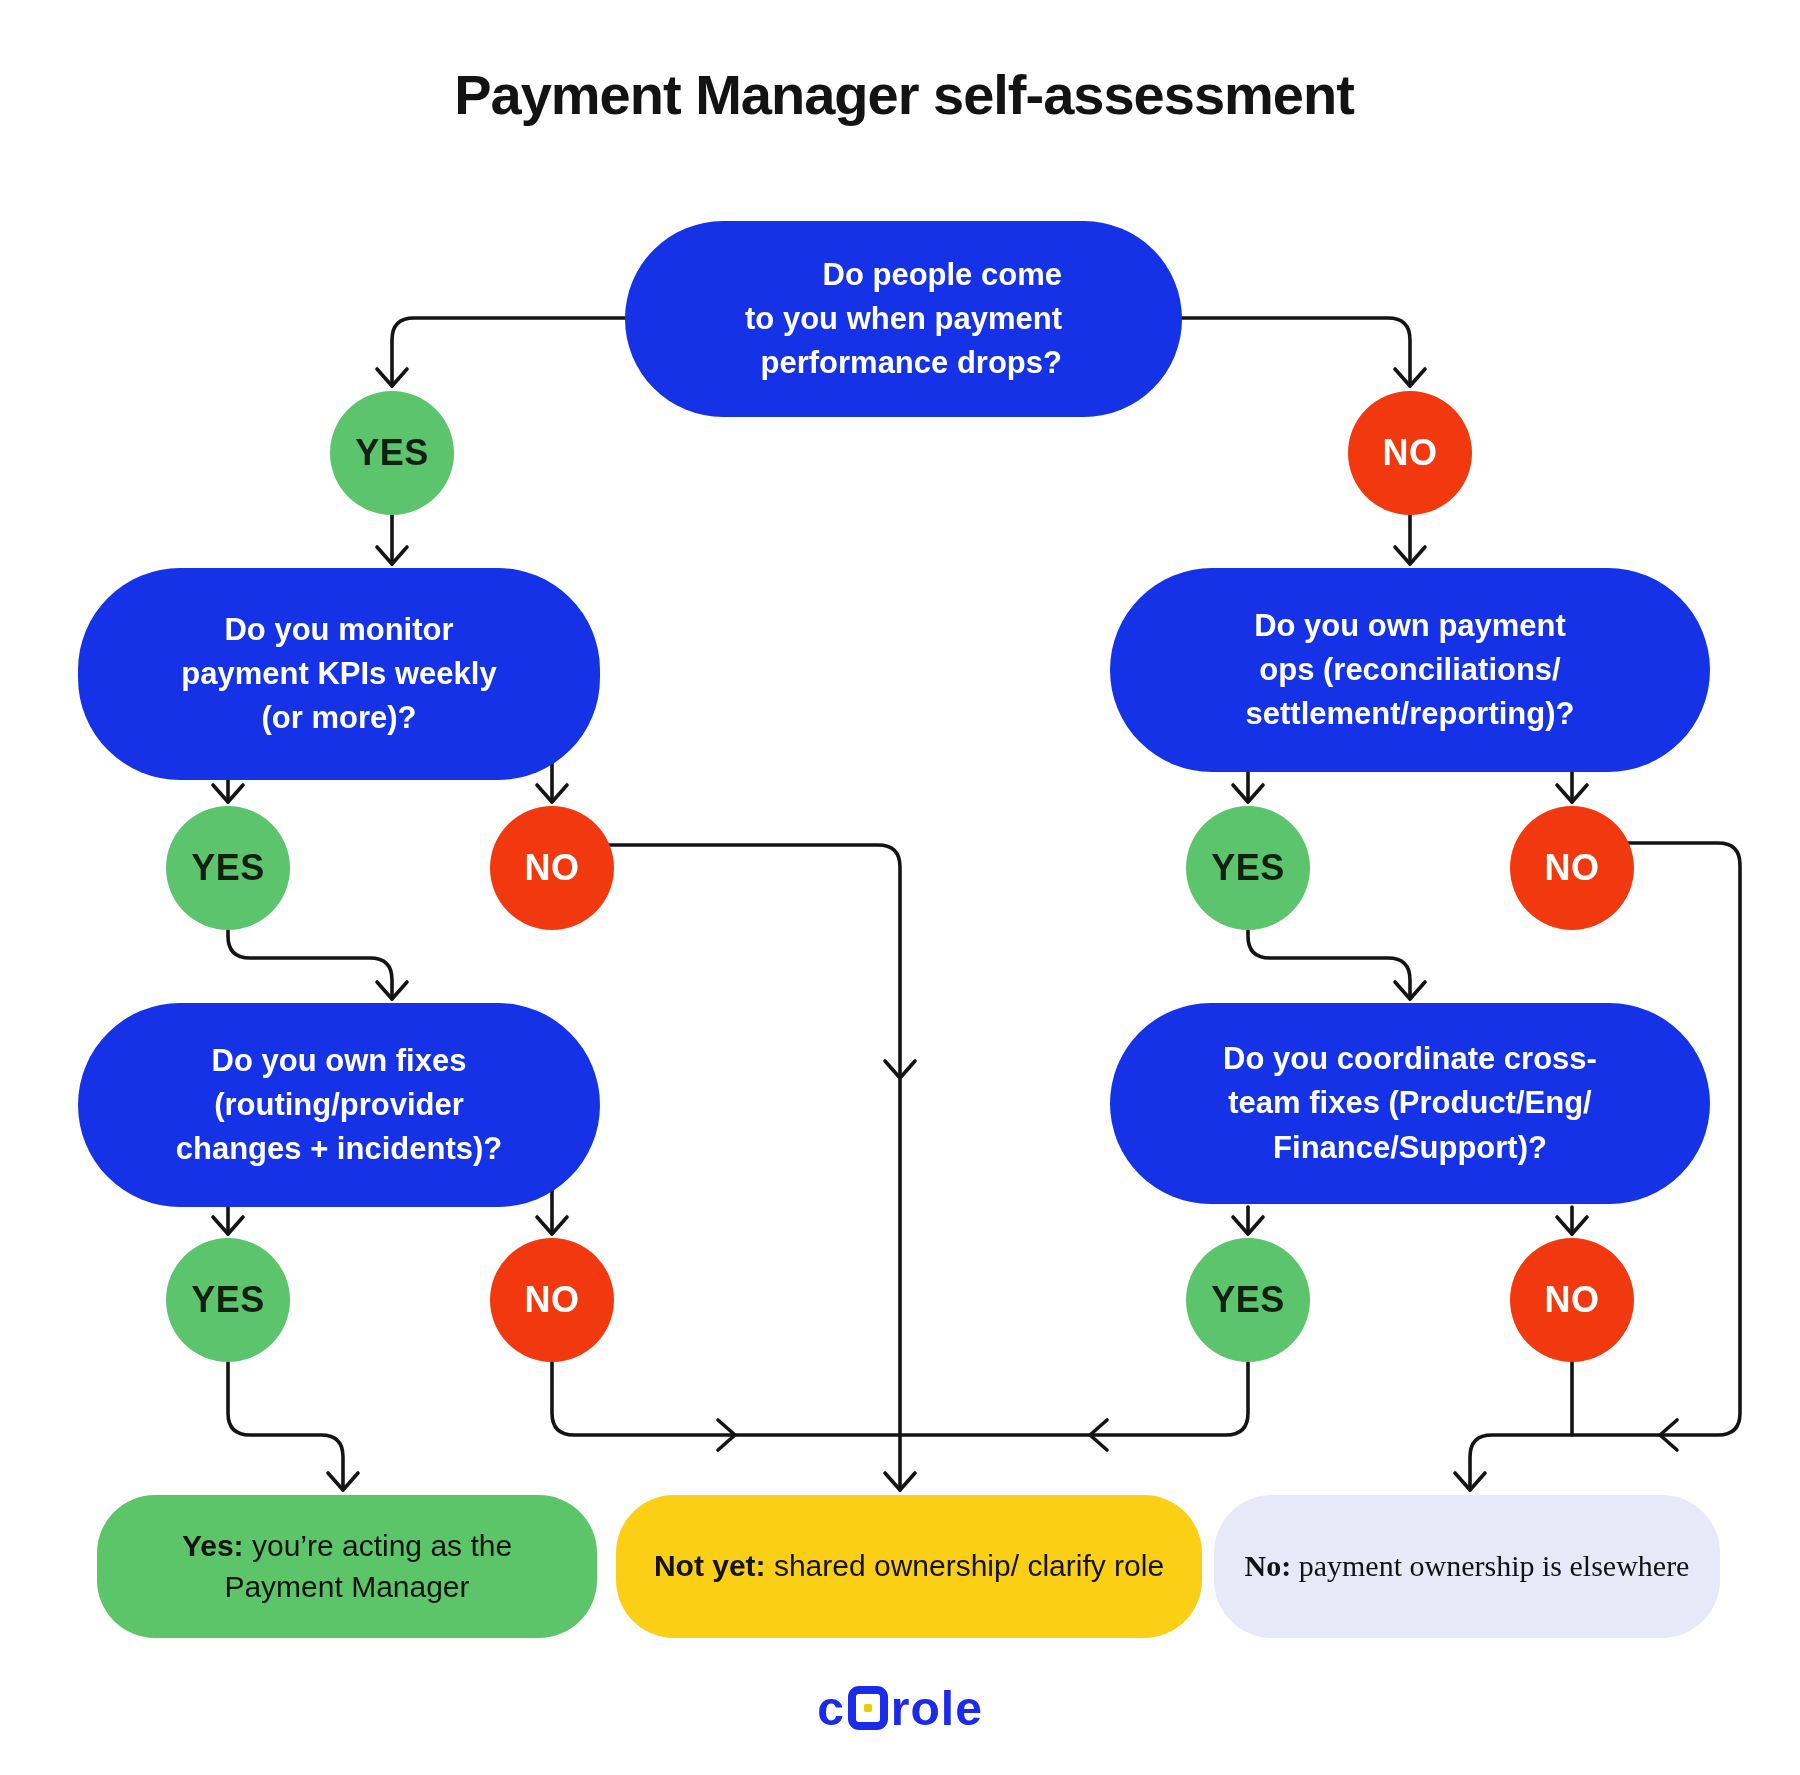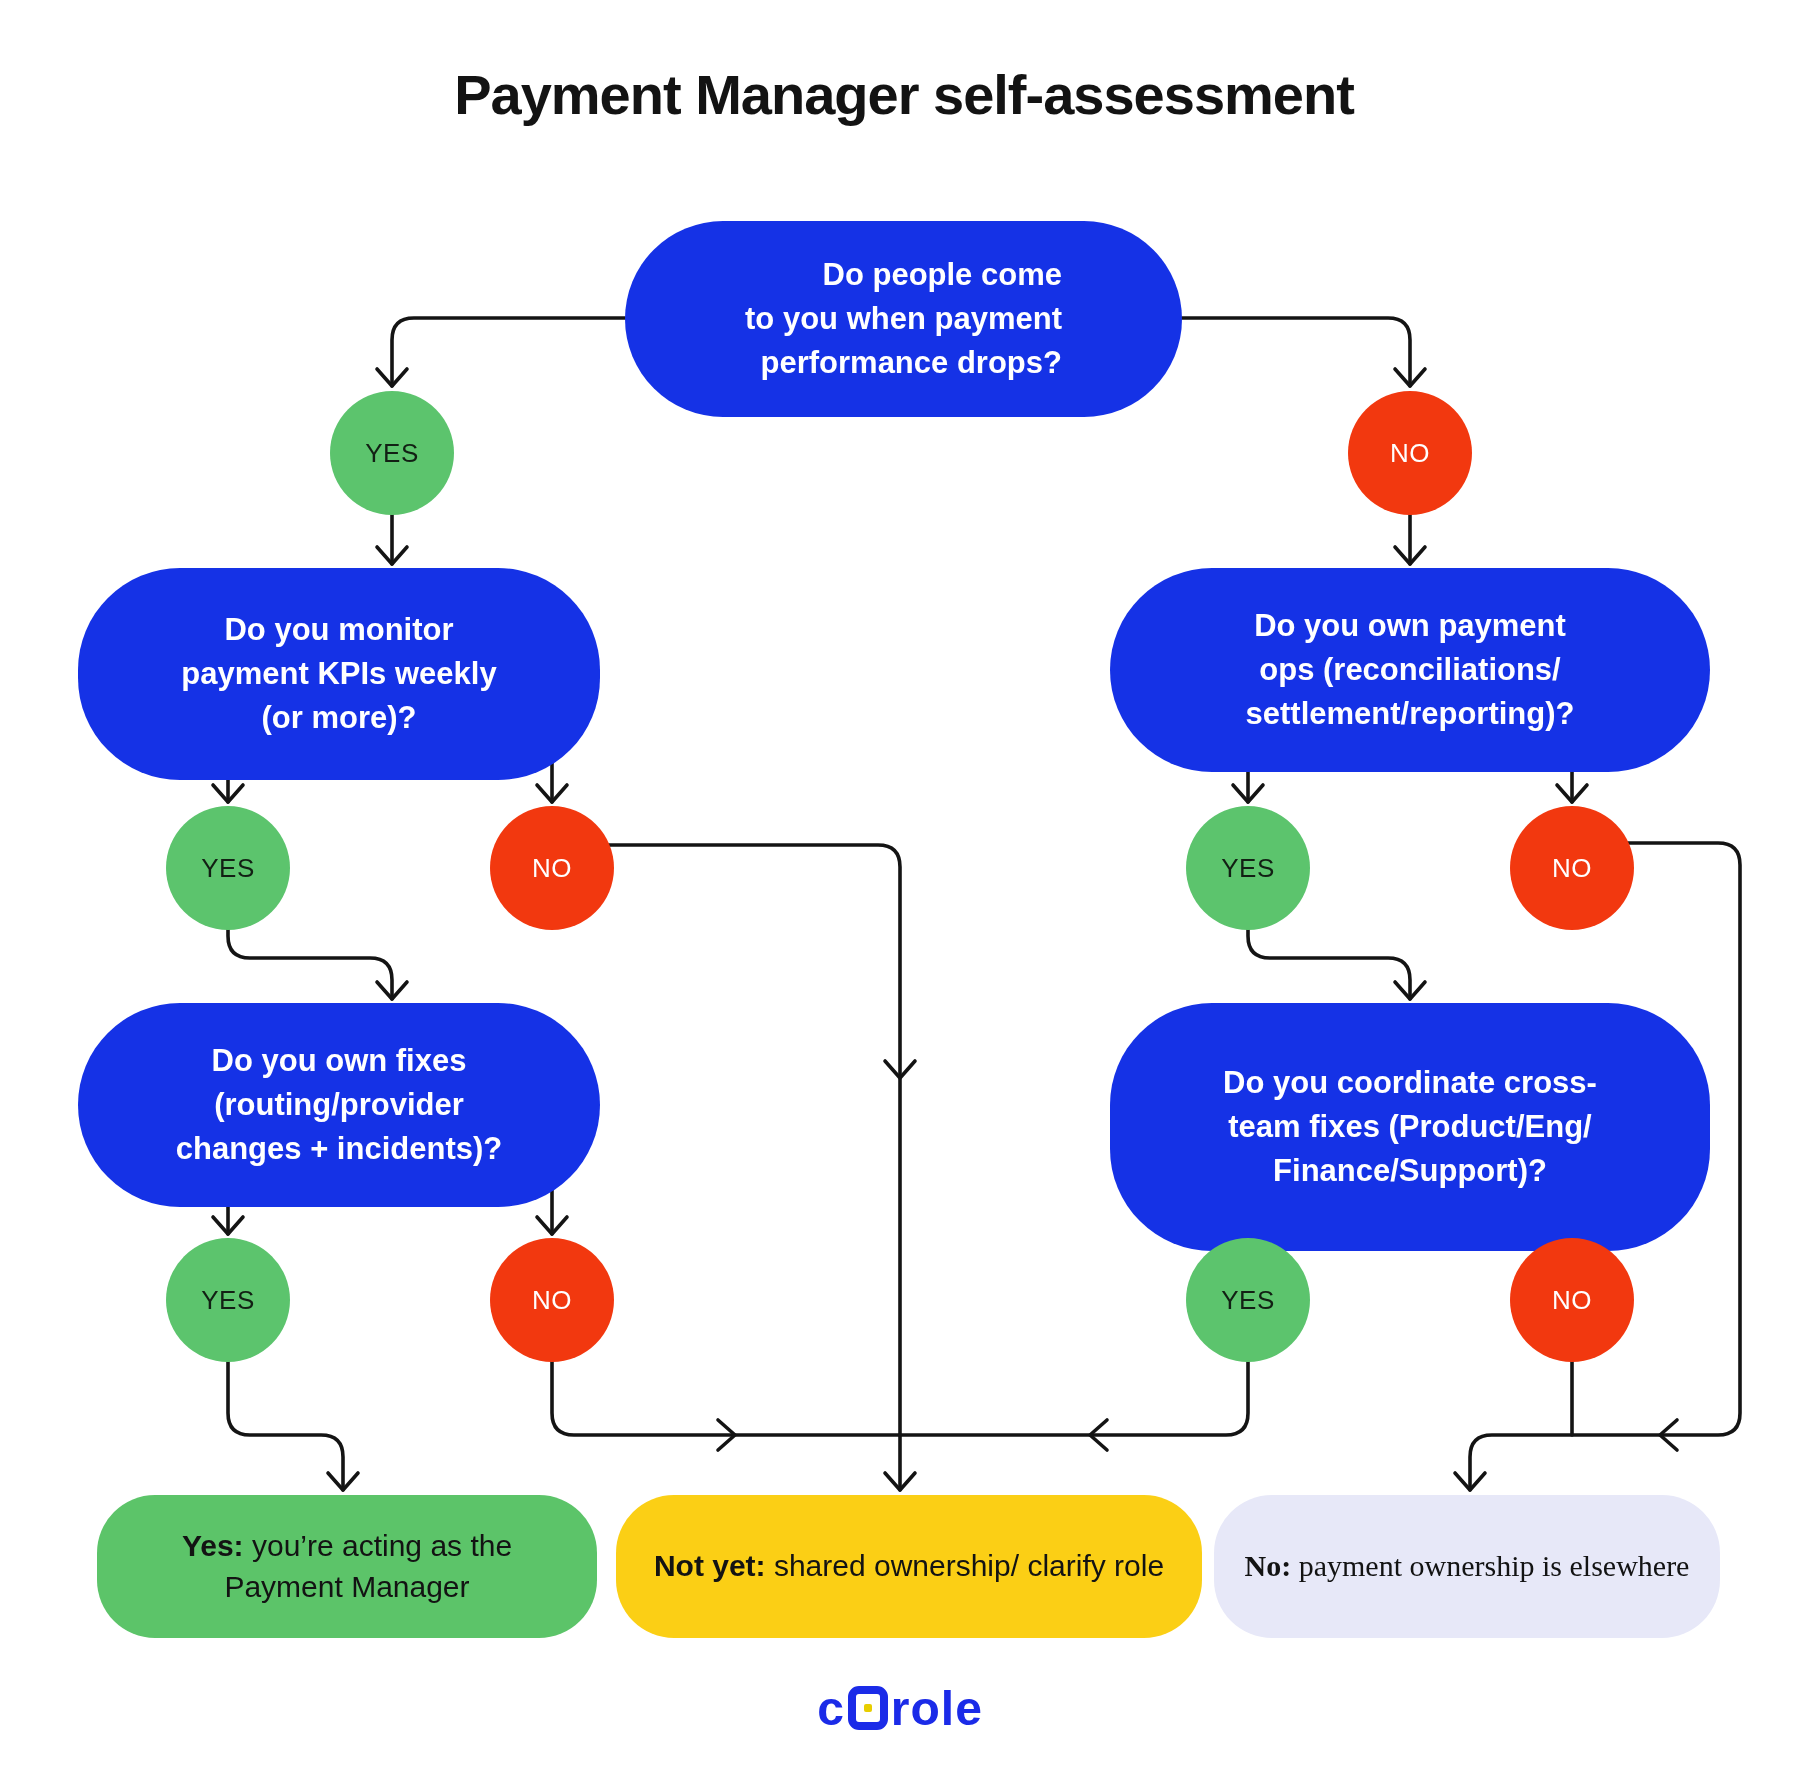--- a/index.html
+++ b/index.html
@@ -21,21 +21,21 @@
   .qnode{
     position:absolute;display:flex;align-items:center;justify-content:center;text-align:center;
     background:var(--node_blue);color:#fff;font-weight:700;font-size:31px;line-height:1.42;
     white-space:pre-line;
   }
   .qnode.r202{border-radius:102px;}
   .qnode.r98{border-radius:98px;text-align:right;}
   .circle{
     position:absolute;width:124px;height:124px;border-radius:50%;
     display:flex;align-items:center;justify-content:center;
-    font-weight:400;font-size:26px;letter-spacing:0.5px;
+    font-weight:700;font-size:36px;letter-spacing:0.5px;
   }
   .circle.yes{background:var(--yes_green);color:#122014;}
   .circle.no{background:var(--no_red);color:#ffffff;}
   .outcome{
     position:absolute;height:143px;border-radius:58px;
     display:flex;align-items:center;justify-content:center;text-align:center;
     font-size:30px;line-height:1.35;color:#131313;padding:0 30px;box-sizing:border-box;
   }
   .outcome .b{font-weight:800;}
   .outcome.green{background:var(--outcome_green);}
@@ -117,21 +117,21 @@
 (or more)?</div>
 
   <div class="qnode r202" style="left:1110px;top:568px;width:600px;height:204px;">Do you own payment
 ops (reconciliations/
 settlement/reporting)?</div>
 
   <div class="qnode r202" style="left:78px;top:1003px;width:522px;height:204px;">Do you own fixes
 (routing/provider
 changes + incidents)?</div>
 
-  <div class="qnode r202" style="left:1110px;top:1003px;width:600px;height:248px;">Do you coordinate cross-
+  <div class="qnode r202" style="left:1110px;top:1003px;width:600px;height:201px;">Do you coordinate cross-
 team fixes (Product/Eng/
 Finance/Support)?</div>
 
   <div class="circle yes" style="left:330px;top:391px;">YES</div>
   <div class="circle no" style="left:1348px;top:391px;">NO</div>
 
   <div class="circle yes" style="left:166px;top:806px;">YES</div>
   <div class="circle no" style="left:490px;top:806px;">NO</div>
   <div class="circle yes" style="left:1186px;top:806px;">YES</div>
   <div class="circle no" style="left:1510px;top:806px;">NO</div>

